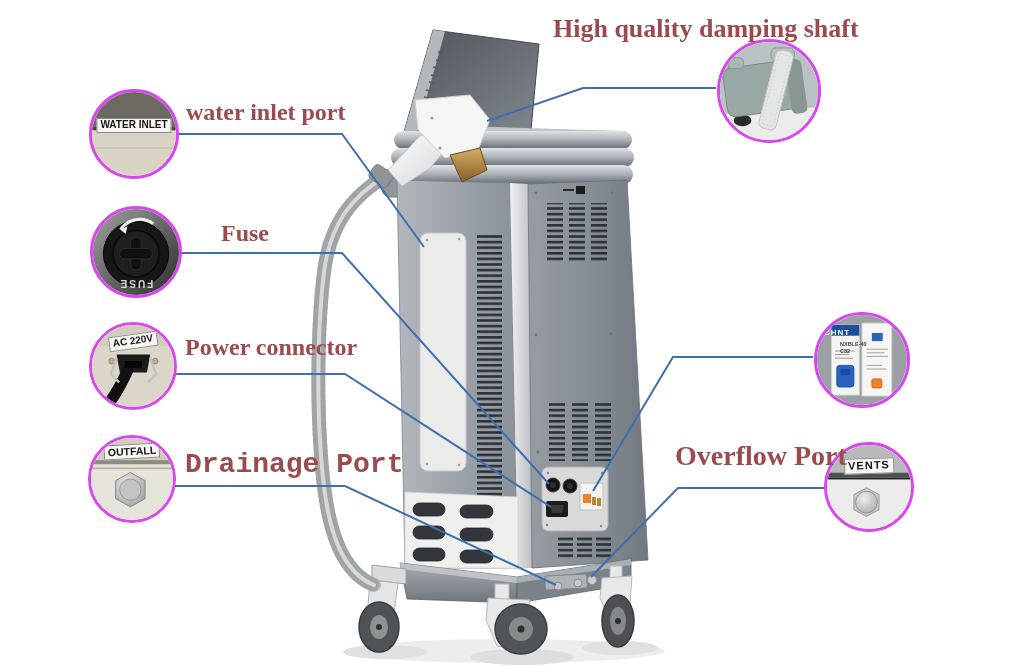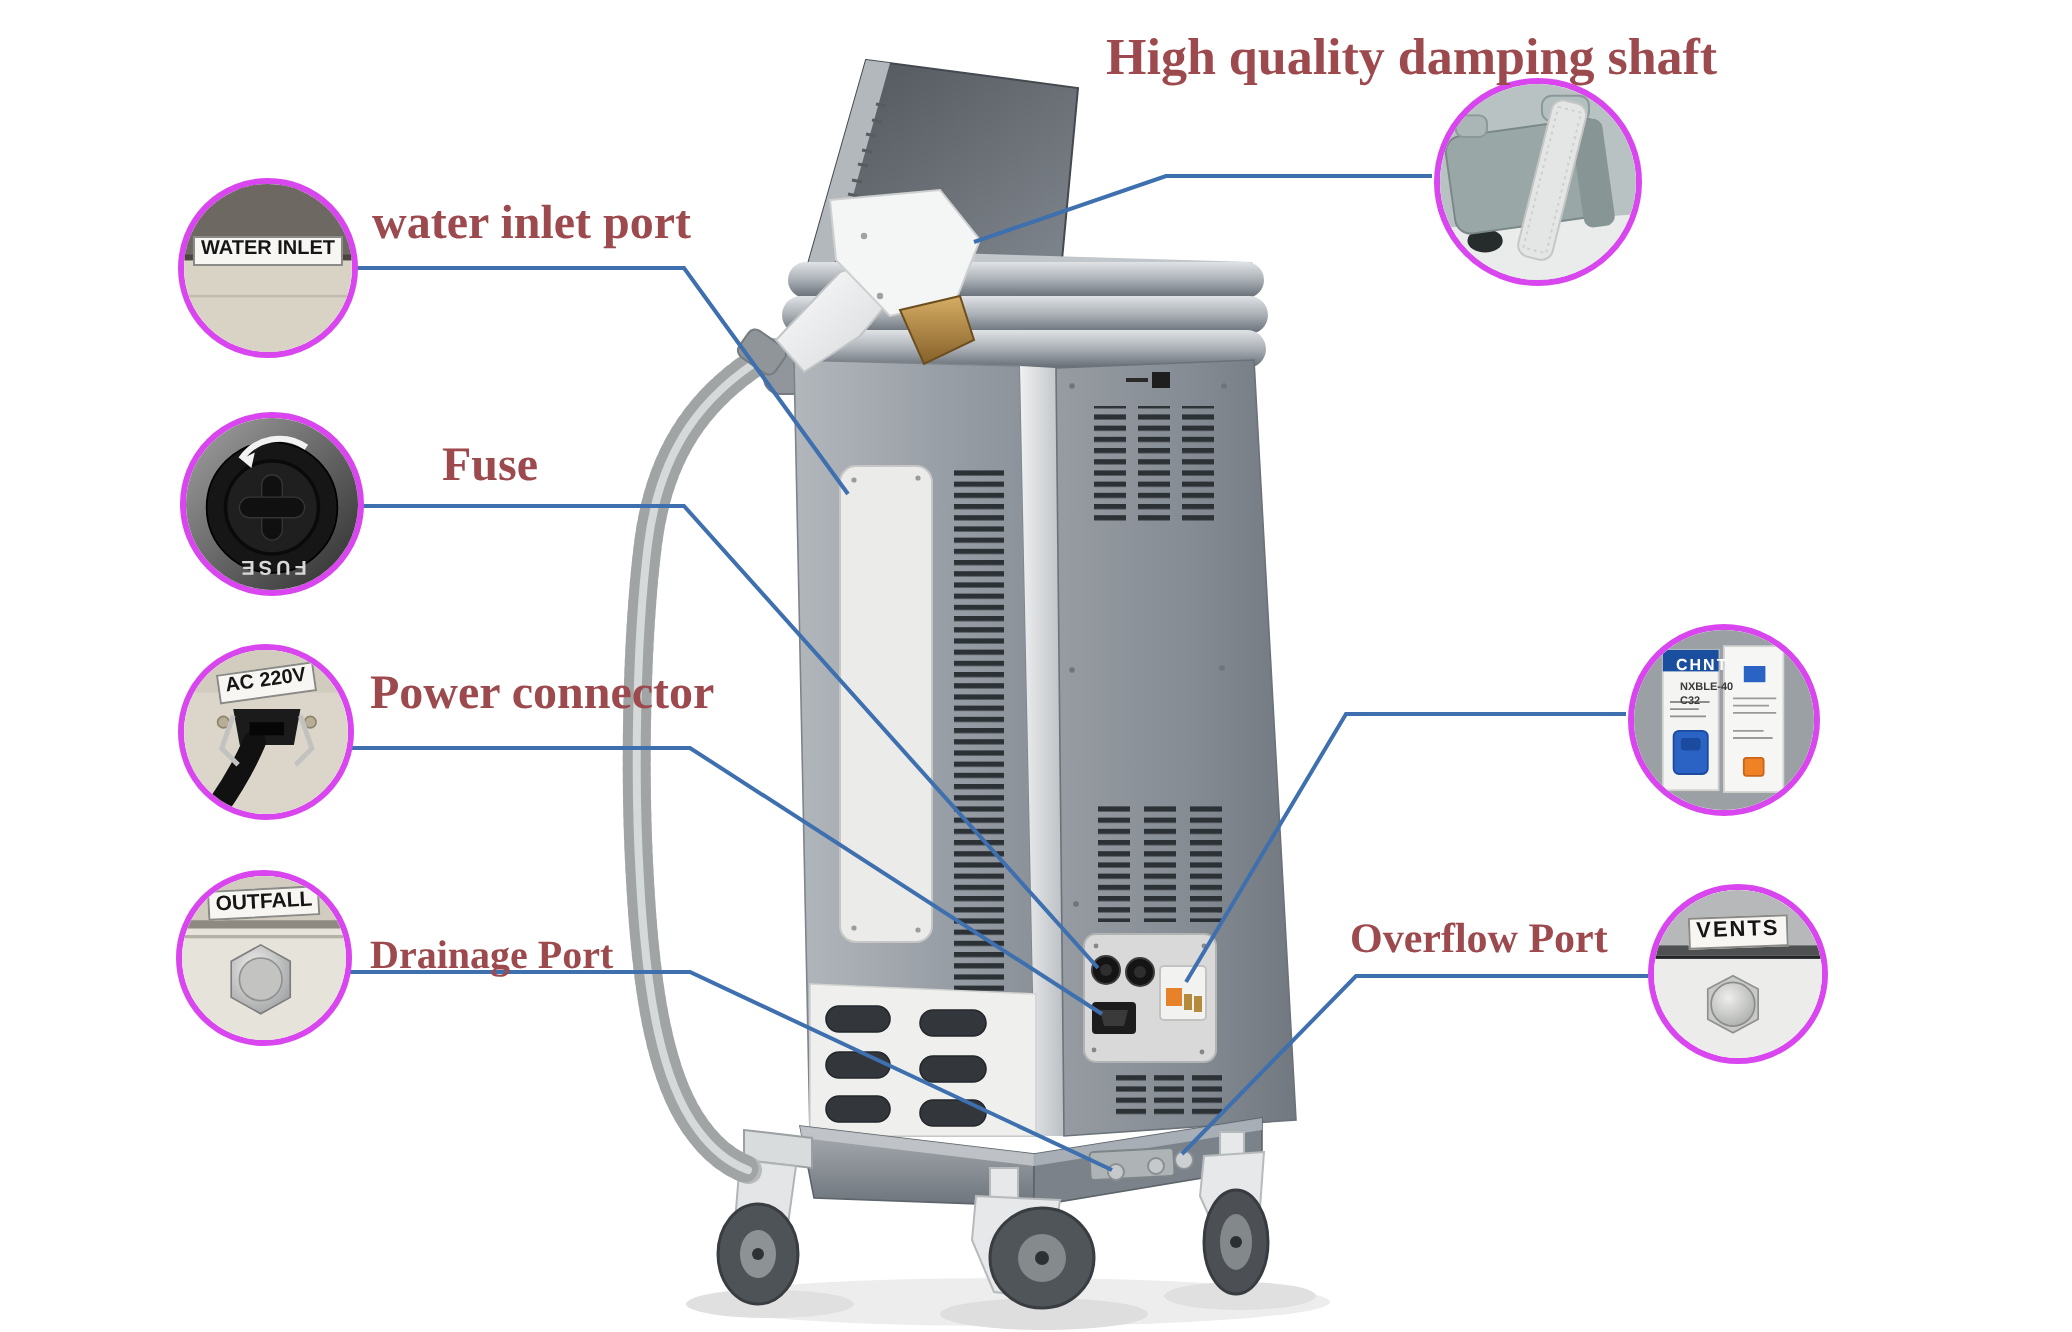--- a/index.html
+++ b/index.html
@@ -6,23 +6,23 @@
   #stage{position:relative;width:1036px;height:666px;background:#ffffff;overflow:hidden;
          font-family:"Liberation Serif",serif;}
   #machine-svg{position:absolute;left:0;top:0;z-index:1;}
   
   .lbl{position:absolute;z-index:3;color:#9d4a4e;font-weight:bold;white-space:nowrap;
        font-family:"Liberation Serif",serif;line-height:1.1;}
   .lbl-damping {left:553px;top:15px;font-size:26px;}
   .lbl-water   {left:186px;top:99px;font-size:24px;}
   .lbl-fuse    {left:221px;top:220px;font-size:24px;}
   .lbl-power   {left:185px;top:334px;font-size:24px;}
-  .lbl-drainage{left:185px;top:467px;font-size:20px;}
+  .lbl-drainage{left:185px;top:450px;font-size:28px;font-family:Liberation Mono, monospace;}
   .lbl-leakage {left:645px;top:283px;font-size:21px;}
-  .lbl-overflow{left:675px;top:458px;font-size:21px;text-align:center;}
+  .lbl-overflow{left:675px;top:441px;font-size:28px;text-align:center;}
   
   .callout{position:absolute;z-index:2;border:3px solid #d946ef;border-radius:50%;
            overflow:hidden;background:#fff;box-sizing:border-box;}
   .callout svg{position:absolute;left:0;top:0;width:100%;height:100%;}
   .co-water   {left:89px; top:89px; width:90px; height:90px;}
   .co-fuse    {left:90px; top:206px;width:92px; height:92px;}
   .co-power   {left:89px; top:322px;width:88px; height:88px;}
   .co-drain   {left:88px; top:435px;width:88px; height:88px;}
   .co-damping {left:717px;top:39px; width:104px;height:104px;}
   .co-chnt    {left:814px;top:312px;width:96px; height:96px;}
@@ -30,21 +30,21 @@
   
   .tag{position:absolute;z-index:4;font-family:"Liberation Sans",sans-serif;font-weight:bold;
        background:#f7f6f2;color:#151515;border:1px solid #8a8a86;padding:0 3px;line-height:1.25;
        white-space:nowrap;}
   .tag-water {left:50%;top:26px;transform:translateX(-50%);font-size:10px;}
   .tag-power {left:50%;top:9px; transform:translateX(-50%) rotate(-8deg);font-size:10px;}
   .tag-drain {left:50%;top:6px; transform:translateX(-50%) rotate(-3deg);font-size:10.5px;}
   .tag-vents {left:50%;top:13px;transform:translateX(-50%) rotate(-2deg);font-size:11px;letter-spacing:1px;}
   .tag-fuse  {left:50%;bottom:7px;transform:translateX(-50%) rotate(180deg);font-size:10px;
               background:none;border:none;color:#d8d8d8;letter-spacing:2px;}
-  .tag-chnt-brand{left:18px;top:13px;font-size:8px;background:none;border:none;color:#fff;letter-spacing:1px;text-align:center;}
+  .tag-chnt-brand{left:4px;top:13px;font-size:8px;background:none;border:none;color:#fff;letter-spacing:1px;text-align:center;}
   .tag-chnt-model{left:20px;top:26px;font-size:5.5px;background:none;border:none;color:#3a3a3a;}
   .tag-chnt-rating{left:20px;top:33px;font-size:5.5px;background:none;border:none;color:#3a3a3a;}
 </style>
 </head>
 <body>
 
 <div id="stage">
 
   <svg id="machine-svg" width="1036" height="666" viewBox="0 0 1036 666">
     <defs>

